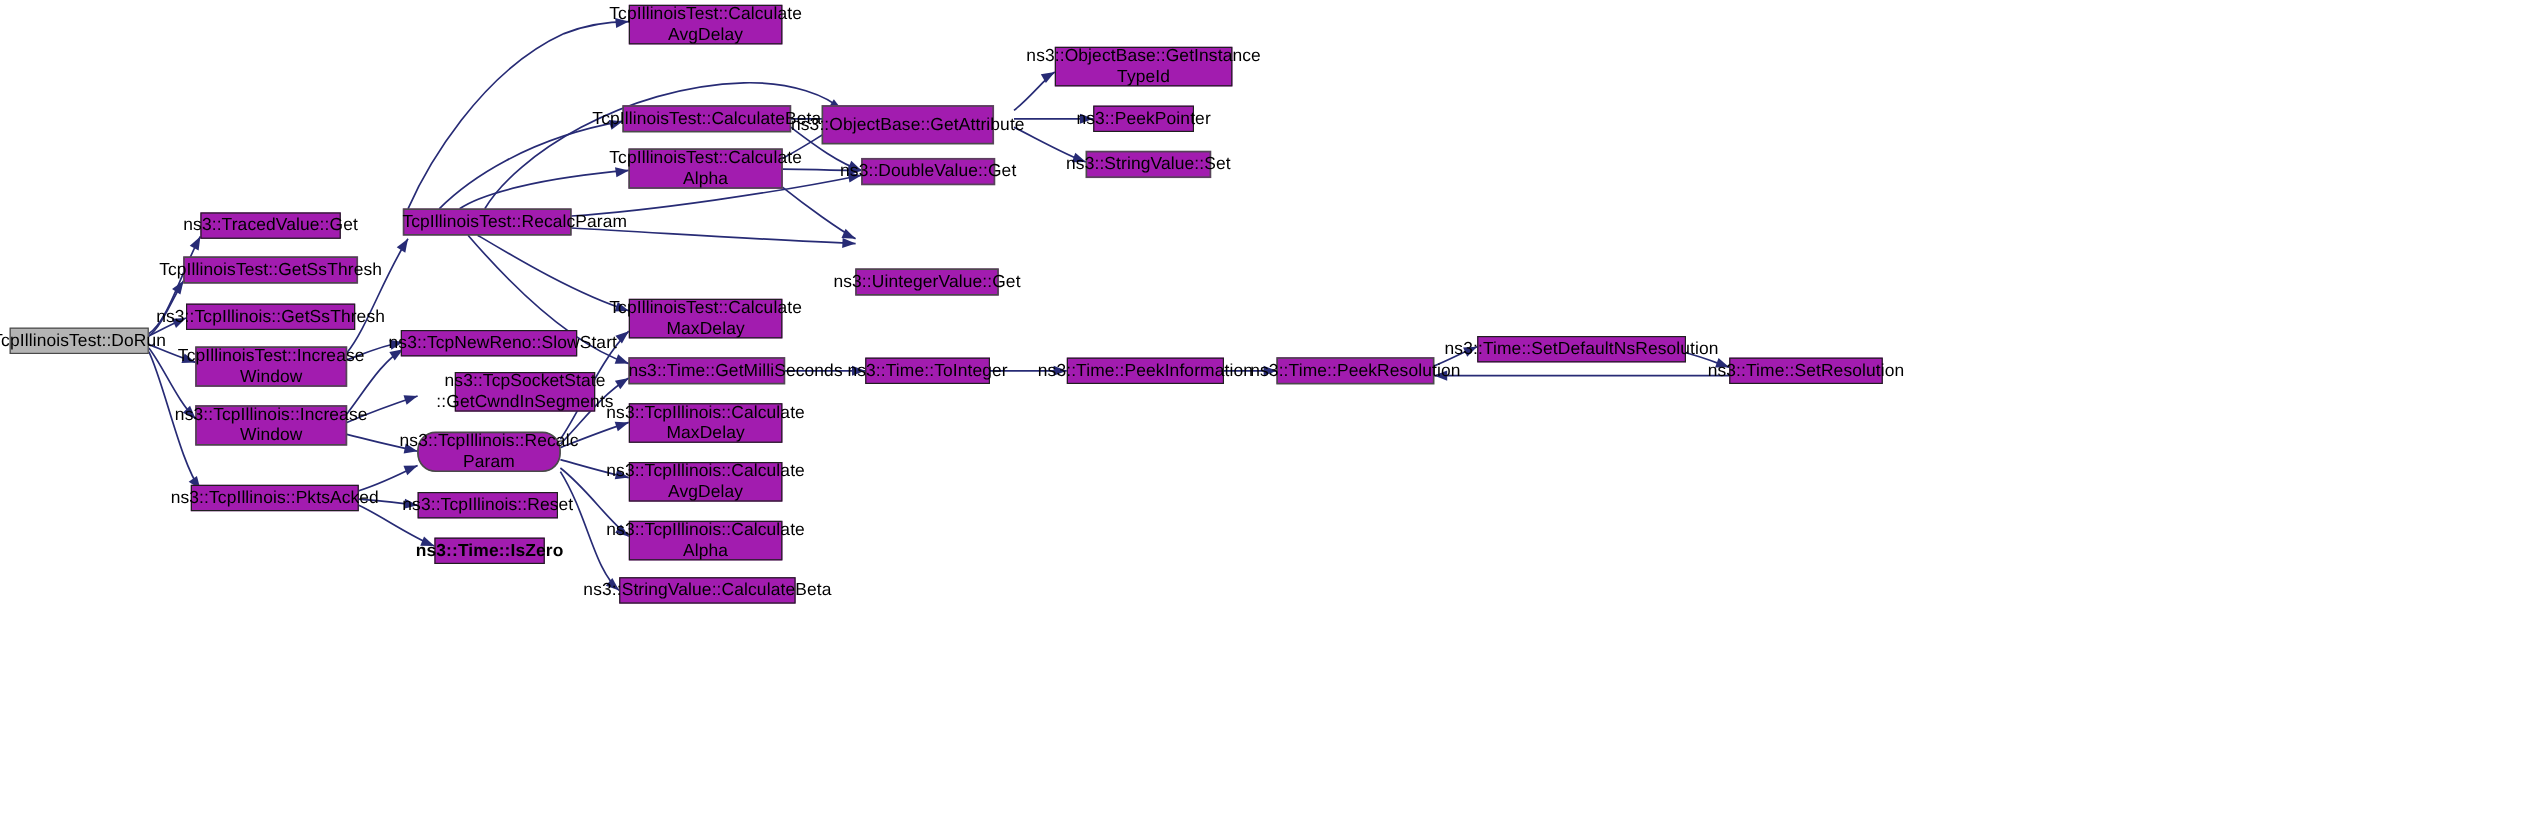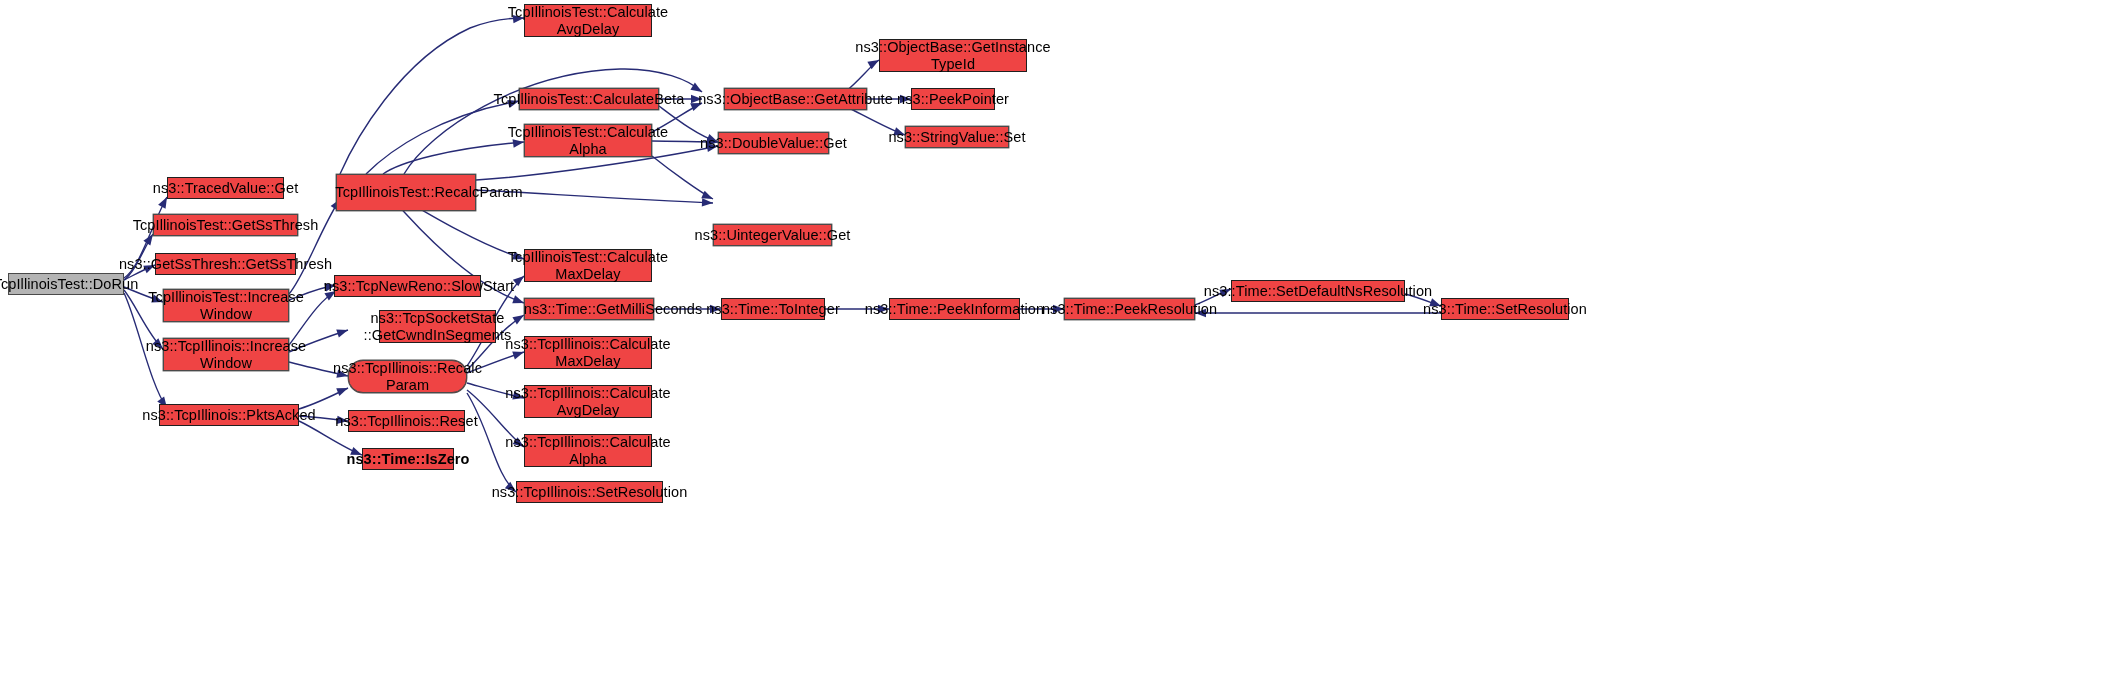--- a/index.html
+++ b/index.html
@@ -20,21 +20,21 @@
     left: 0;
     top: 0;
     width: 2123px;
     height: 687px;
     pointer-events: none;
   }
   .node {
     position: absolute;
     box-sizing: border-box;
     border: 1px solid #1f1f1f;
-    background: #ef4444;
+    background: #a21caf;
     color: #000000;
     display: flex;
     align-items: center;
     justify-content: center;
     text-align: center;
     font-size: 14.5px;
     line-height: 17px;
     letter-spacing: 0.1px;
     white-space: pre-line;
     z-index: 5;
@@ -134,27 +134,27 @@
       <path d="M467,383 C485,388 505,394 524,398" fill="none" stroke="#272b75" stroke-width="1.4"></path>
       <polygon points="0,0 -11,-4.2 -11,4.2" fill="#272b75" transform="translate(524,398) rotate(14)"></polygon>
       <path d="M467,390 C490,408 505,432 524,447" fill="none" stroke="#272b75" stroke-width="1.4"></path>
       <polygon points="0,0 -11,-4.2 -11,4.2" fill="#272b75" transform="translate(524,447) rotate(36)"></polygon>
       <path d="M467,393 C490,430 495,475 516,492" fill="none" stroke="#272b75" stroke-width="1.4"></path>
       <polygon points="0,0 -11,-4.2 -11,4.2" fill="#272b75" transform="translate(516,492) rotate(40)"></polygon>
     </svg>
 <div class="node current" style="left: 8px; top: 273px; width: 116px; height: 22px;">TcpIllinoisTest::DoRun</div>
     <div class="node" style="left: 167px; top: 177px; width: 117px; height: 22px;">ns3::TracedValue::Get</div>
     <div class="node thick" style="left: 153px; top: 214px; width: 145px; height: 22px;">TcpIllinoisTest::GetSsThresh</div>
-    <div class="node" style="left: 155px; top: 253px; width: 141px; height: 22px;">ns3::GetSsThresh::GetSsThresh</div>
+    <div class="node" style="left: 155px; top: 253px; width: 141px; height: 22px;">ns3::TcpIllinois::GetSsThresh</div>
     <div class="node thick" style="left: 163px; top: 289px; width: 126px; height: 33px;">TcpIllinoisTest::Increase
 Window</div>
     <div class="node thick" style="left: 163px; top: 338px; width: 126px; height: 33px;">ns3::TcpIllinois::Increase
 Window</div>
     <div class="node" style="left: 159px; top: 404px; width: 140px; height: 22px;">ns3::TcpIllinois::PktsAcked</div>
-    <div class="node thick" style="left: 336px; top: 174px; width: 140px; height: 37px; padding-left: 46px;">TcpIllinoisTest::RecalcParam</div>
+    <div class="node thick" style="left: 336px; top: 174px; width: 140px; height: 22px; padding-left: 46px;">TcpIllinoisTest::RecalcParam</div>
     <div class="node" style="left: 334px; top: 275px; width: 147px; height: 22px; padding-left: 23px;">ns3::TcpNewReno::SlowStart</div>
     <div class="node" style="left: 348px; top: 310px; width: 117px; height: 33px; margin-left: 31px;">ns3::TcpSocketState
 ::GetCwndInSegments</div>
     <div class="node thick" style="left: 348px; top: 360px; width: 119px; height: 33px; border-radius: 15px;">ns3::TcpIllinois::Recalc
 Param</div>
     <div class="node" style="left: 348px; top: 410px; width: 117px; height: 22px;">ns3::TcpIllinois::Reset</div>
     <div class="node" style="left: 362px; top: 448px; width: 92px; height: 22px; font-weight: bold;">ns3::Time::IsZero</div>
     <div class="node" style="left: 524px; top: 4px; width: 128px; height: 33px;">TcpIllinoisTest::Calculate
 AvgDelay</div>
     <div class="node thick" style="left: 519px; top: 88px; width: 140px; height: 22px;">TcpIllinoisTest::CalculateBeta</div>
@@ -162,22 +162,22 @@
 Alpha</div>
     <div class="node" style="left: 524px; top: 249px; width: 128px; height: 33px;">TcpIllinoisTest::Calculate
 MaxDelay</div>
     <div class="node thick" style="left: 524px; top: 298px; width: 130px; height: 22px; padding-left: 48px;">ns3::Time::GetMilliSeconds</div>
     <div class="node" style="left: 524px; top: 336px; width: 128px; height: 33px;">ns3::TcpIllinois::Calculate
 MaxDelay</div>
     <div class="node" style="left: 524px; top: 385px; width: 128px; height: 33px;">ns3::TcpIllinois::Calculate
 AvgDelay</div>
     <div class="node" style="left: 524px; top: 434px; width: 128px; height: 33px;">ns3::TcpIllinois::Calculate
 Alpha</div>
-    <div class="node" style="left: 516px; top: 481px; width: 147px; height: 22px;">ns3::TcpIllinois::SetResolution</div>
-    <div class="node thick" style="left: 724px; top: 88px; width: 143px; height: 22px;">ns3::ObjectBase::GetAttribute</div>
+    <div class="node" style="left: 516px; top: 481px; width: 147px; height: 22px;">ns3::StringValue::CalculateBeta</div>
+    <div class="node thick" style="left: 685px; top: 88px; width: 143px; height: 32px;">ns3::ObjectBase::GetAttribute</div>
     <div class="node thick" style="left: 718px; top: 132px; width: 111px; height: 22px;">ns3::DoubleValue::Get</div>
     <div class="node thick" style="left: 713px; top: 192px; width: 119px; height: 22px; margin-top: 32px;">ns3::UintegerValue::Get</div>
     <div class="node" style="left: 879px; top: 39px; width: 148px; height: 33px;">ns3::ObjectBase::GetInstance
 TypeId</div>
     <div class="node" style="left: 911px; top: 88px; width: 84px; height: 22px;">ns3::PeekPointer</div>
     <div class="node thick" style="left: 905px; top: 126px; width: 104px; height: 22px;">ns3::StringValue::Set</div>
     <div class="node" style="left: 721px; top: 298px; width: 104px; height: 22px;">ns3::Time::ToInteger</div>
     <div class="node" style="left: 889px; top: 298px; width: 131px; height: 22px;">ns3::Time::PeekInformation</div>
     <div class="node thick" style="left: 1064px; top: 298px; width: 131px; height: 22px;">ns3::Time::PeekResolution</div>
     <div class="node" style="left: 1231px; top: 280px; width: 174px; height: 22px;">ns3::Time::SetDefaultNsResolution</div>

